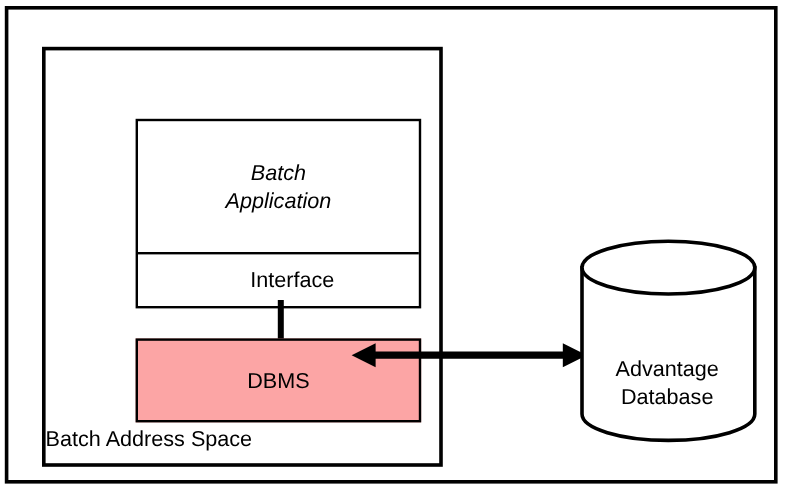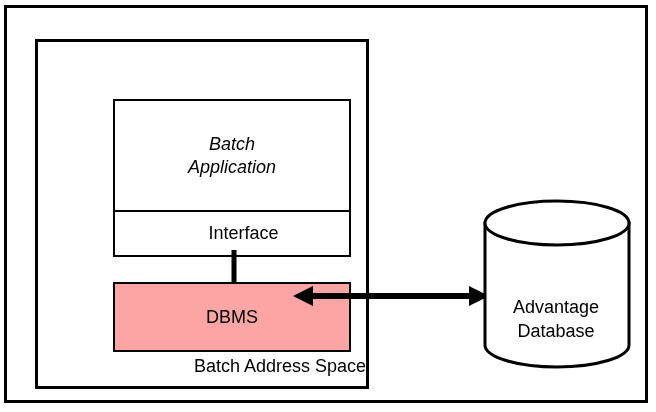--- a/index.html
+++ b/index.html
@@ -93,21 +93,21 @@
     line-height: 23px;
     color: #000000;
     text-align: center;
     white-space: pre-line;
   }
   .addr-label {
     position: absolute;
     left: 0;
     right: 0;
     top: 313px;
-    text-align: right;
+    text-align: left;
     font-size: 18px;
     line-height: 22px;
     color: #000000;
   }
   .arrow-down {
     position: absolute;
     left: 183px;
     top: 208px;
     width: 26px;
     height: 58px;

